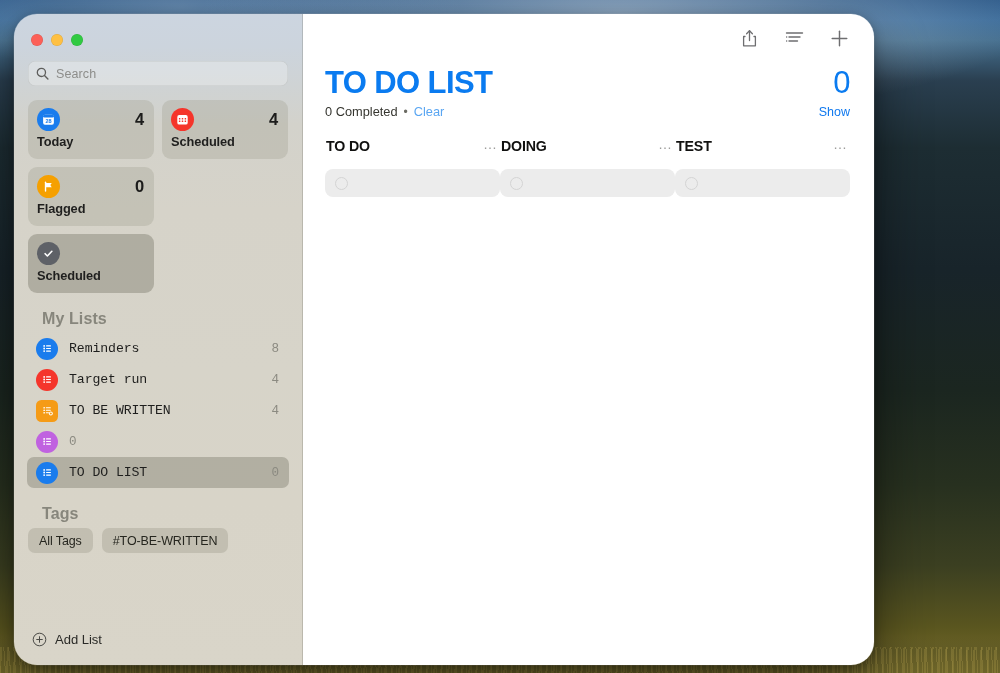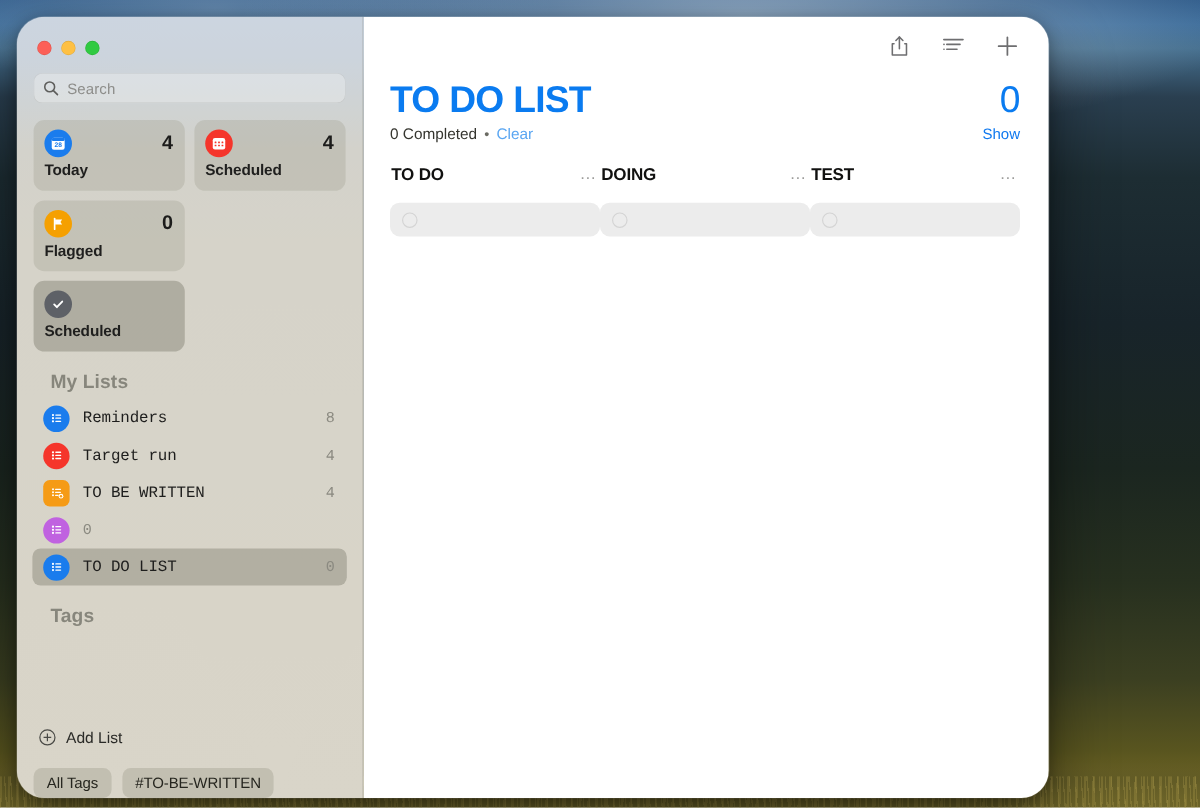--- a/index.html
+++ b/index.html
@@ -549,32 +549,32 @@
               </g>
             </svg>
           </span>
           <span class="list-name">TO DO LIST</span>
           <span class="list-count">0</span>
         </div>
 
       </div>
 
       <div class="section-title">Tags</div>
+      <div id="tags-row">
+        <div class="tag-pill">All Tags</div>
+        <div class="tag-pill">#TO-BE-WRITTEN</div>
+      </div>
+
       <div id="add-list">
         <svg width="15" height="15" viewBox="0 0 15 15">
           <circle cx="7.5" cy="7.5" r="6.3" fill="none" stroke="#4a4a46" stroke-width="1"></circle>
           <line x1="7.5" y1="4.3" x2="7.5" y2="10.7" stroke="#4a4a46" stroke-width="1"></line>
           <line x1="4.3" y1="7.5" x2="10.7" y2="7.5" stroke="#4a4a46" stroke-width="1"></line>
         </svg>
         <span id="add-list-label">Add List</span>
-      </div>
-
-      <div id="tags-row">
-        <div class="tag-pill">All Tags</div>
-        <div class="tag-pill">#TO-BE-WRITTEN</div>
       </div>
 
     </div>
 
     <div id="main">
 
       <div id="toolbar">
         <span class="tb-btn">
           <svg width="17" height="19" viewBox="0 0 17 19">
             <path d="M4 7.5H2.6v9.3h11.8V7.5H13" fill="none" stroke="#6e6e70" stroke-width="1.3" stroke-linecap="round" stroke-linejoin="round"></path>

